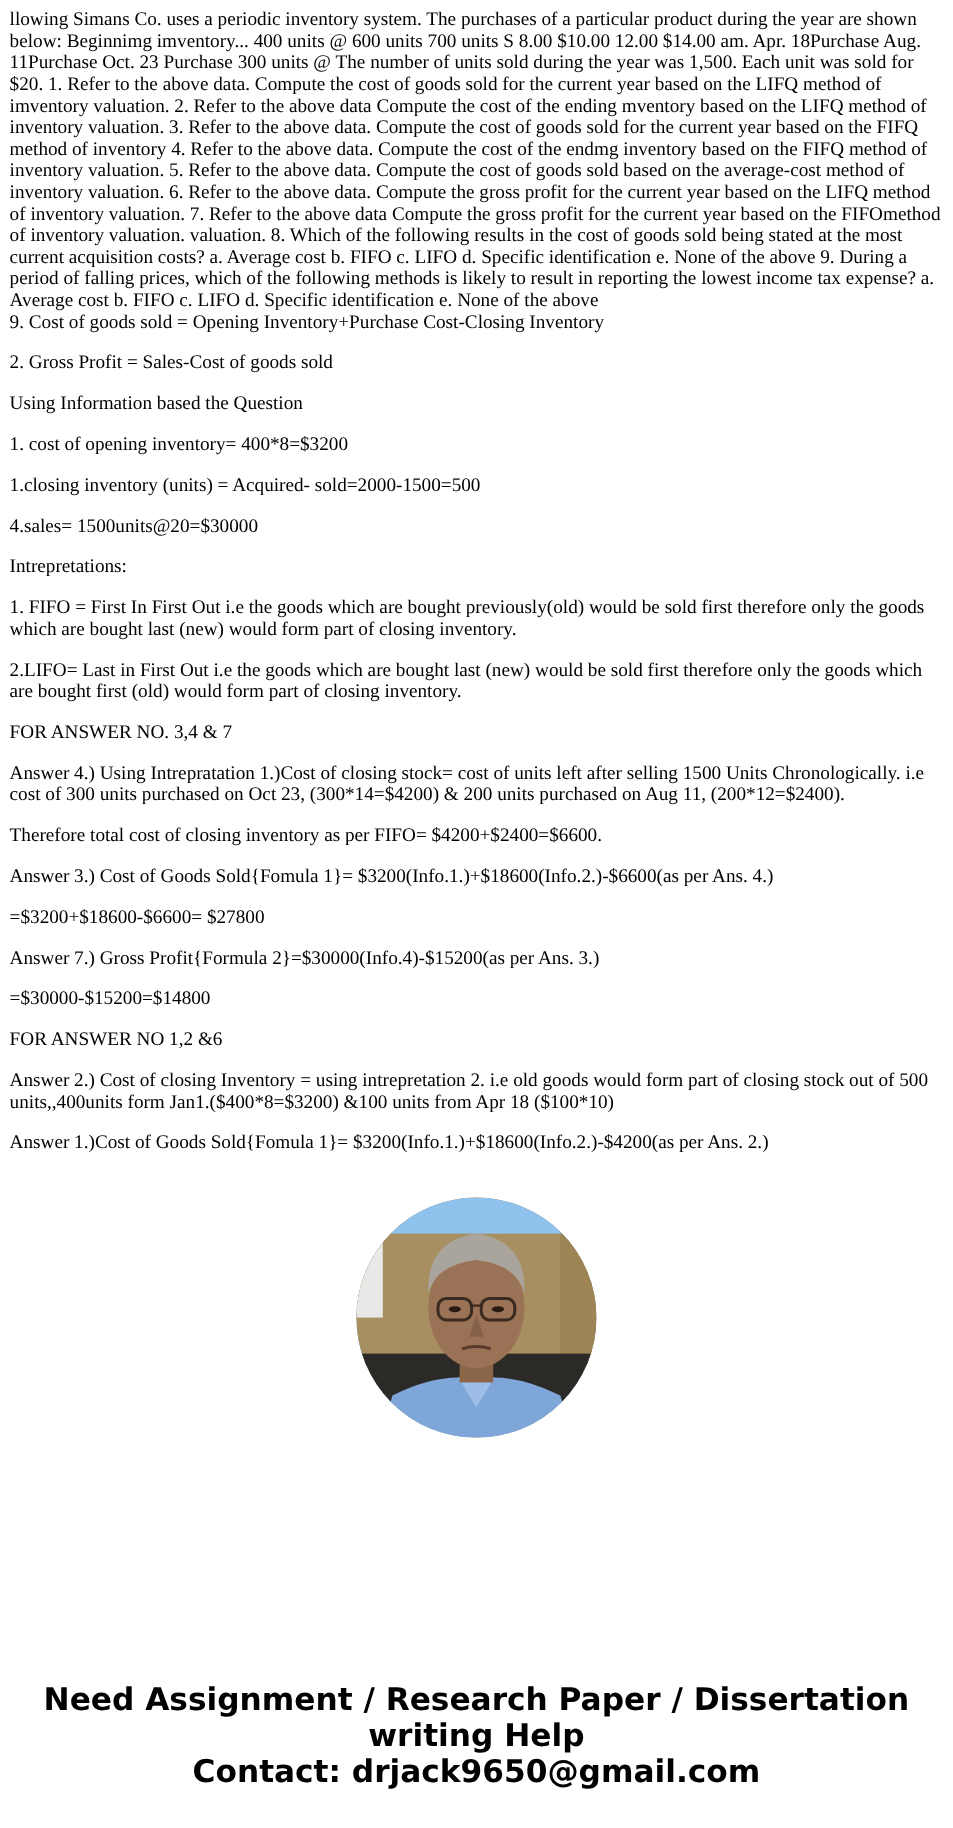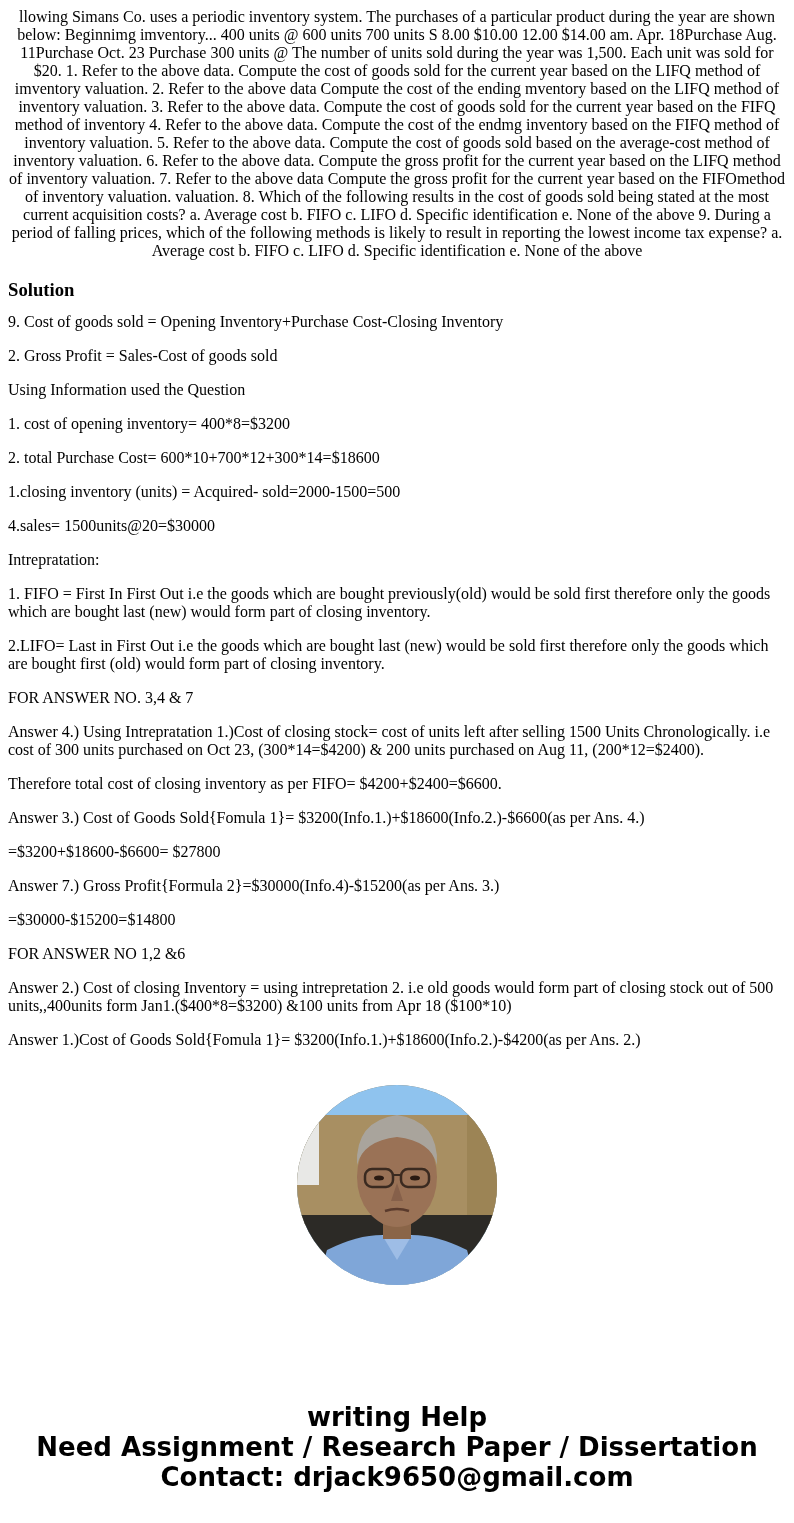--- a/index.html
+++ b/index.html
@@ -15,21 +15,20 @@
       font-size: 16px;
       line-height: 18px;
       color: #000000;
     }
     .content {
       padding: 8px 8px 0 8px;
     }
     .question {
       margin: 0;
       word-wrap: break-word;
-      text-align: center;
     }
     .solution-heading {
       font-family: "Liberation Serif", serif;
       font-size: 18.7px;
       font-weight: bold;
       line-height: 22px;
       margin: 19px 0 12px 0;
     }
     .para {
       margin: 0 0 16px 0;
@@ -65,31 +64,29 @@
     .promo div {
       margin: 0;
     }
   </style>
 </head>
 <body>
 
 <div class="content">
   <p class="question">llowing Simans Co. uses a periodic inventory system. The purchases of a particular product during the year are shown below: Beginnimg imventory... 400 units @ 600 units 700 units S 8.00 $10.00 12.00 $14.00 am. Apr. 18Purchase Aug. 11Purchase Oct. 23 Purchase 300 units @ The number of units sold during the year was 1,500. Each unit was sold for $20. 1. Refer to the above data. Compute the cost of goods sold for the current year based on the LIFQ method of imventory valuation. 2. Refer to the above data Compute the cost of the ending mventory based on the LIFQ method of inventory valuation. 3. Refer to the above data. Compute the cost of goods sold for the current year based on the FIFQ method of inventory 4. Refer to the above data. Compute the cost of the endmg inventory based on the FIFQ method of inventory valuation. 5. Refer to the above data. Compute the cost of goods sold based on the average-cost method of inventory valuation. 6. Refer to the above data. Compute the gross profit for the current year based on the LIFQ method of inventory valuation. 7. Refer to the above data Compute the gross profit for the current year based on the FIFOmethod of inventory valuation. valuation. 8. Which of the following results in the cost of goods sold being stated at the most current acquisition costs? a. Average cost b. FIFO c. LIFO d. Specific identification e. None of the above 9. During a period of falling prices, which of the following methods is likely to result in reporting the lowest income tax expense? a. Average cost b. FIFO c. LIFO d. Specific identification e. None of the above</p>
 
-  <h3 class="solution-heading">Solution</h3>
 
   <div>
     <p class="para">9. Cost of goods sold = Opening Inventory+Purchase Cost-Closing Inventory</p>
     <p class="para">2. Gross Profit = Sales-Cost of goods sold</p>
-    <p class="para">Using Information used the Question</p>
+    <p class="para">Using Information based the Question</p>
     <p class="para">1. cost of opening inventory= 400*8=$3200</p>
-    <p class="para">2. total Purchase Cost= 600*10+700*12+300*14=$18600</p>
     <p class="para">1.closing inventory (units) = Acquired- sold=2000-1500=500</p>
     <p class="para">4.sales= 1500units@20=$30000</p>
-    <p class="para">Intrepratation:</p>
+    <p class="para">Intrepretations:</p>
     <p class="para">1. FIFO = First In First Out i.e the goods which are bought previously(old) would be sold first therefore only the goods which are bought last (new) would form part of closing inventory.</p>
     <p class="para">2.LIFO= Last in First Out i.e the goods which are bought last (new) would be sold first therefore only the goods which are bought first (old) would form part of closing inventory.</p>
     <p class="para">FOR ANSWER NO. 3,4 &amp; 7</p>
     <p class="para">Answer 4.) Using Intrepratation 1.)Cost of closing stock= cost of units left after selling 1500 Units Chronologically. i.e cost of 300 units purchased on Oct 23, (300*14=$4200) &amp; 200 units purchased on Aug 11, (200*12=$2400).</p>
     <p class="para">Therefore total cost of closing inventory as per FIFO= $4200+$2400=$6600.</p>
     <p class="para">Answer 3.) Cost of Goods Sold{Fomula 1}= $3200(Info.1.)+$18600(Info.2.)-$6600(as per Ans. 4.)</p>
     <p class="para">=$3200+$18600-$6600= $27800</p>
     <p class="para">Answer 7.) Gross Profit{Formula 2}=$30000(Info.4)-$15200(as per Ans. 3.)</p>
     <p class="para">=$30000-$15200=$14800</p>
     <p class="para">FOR ANSWER NO 1,2 &amp;6</p>
@@ -127,16 +124,16 @@
 
         <path d="M100 98 L94 116 L106 116 Z" fill="#86604a"></path>
 
         <path d="M88 126 Q100 122 112 126" stroke="#5a3a2c" stroke-width="2.5" fill="none"></path>
       </svg>
     </div>
   </div>
 </div>
 
 <div class="promo">
+  <div>Need Assignment / Research Paper / Dissertation</div>
   <div>writing Help</div>
-  <div>Need Assignment / Research Paper / Dissertation</div>
   <div>Contact: drjack9650@gmail.com</div>
 </div>
 
 </body></html>

